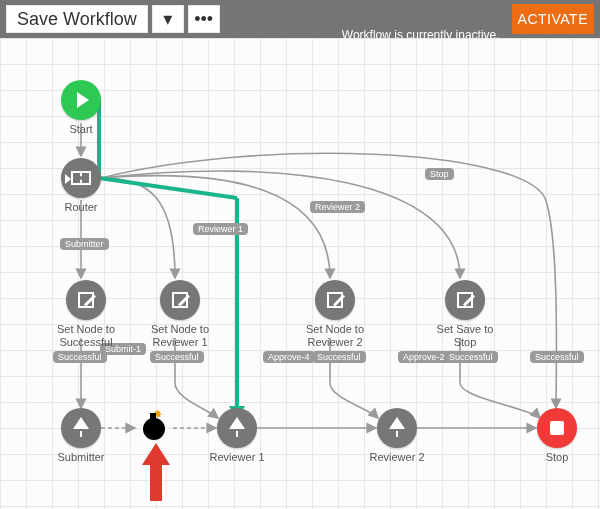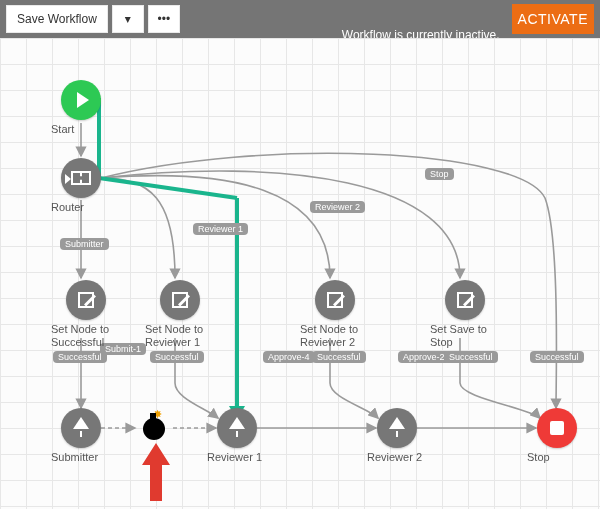--- a/index.html
+++ b/index.html
@@ -23,21 +23,21 @@
     gap: 4px;
   }
   .btn {
     display: inline-flex;
     align-items: center;
     justify-content: center;
     height: 28px;
     border: 1px solid #eaeaea;
     background: #fff;
     color: #333;
-    font-size: 12px;
+    font-size: 18px;
     padding: 0 10px;
     cursor: pointer;
   }
   .btn-icon { width: 32px; padding: 0; }
   .spacer { flex: 1; }
   .status-text {
     color: #fff;
     font-size: 12px;
     font-weight: 400;
     margin-right: 8px;
@@ -63,20 +63,21 @@
       linear-gradient(to right, #e7e7e7 1px, transparent 1px),
       linear-gradient(to bottom, #e7e7e7 1px, transparent 1px);
     background-size: 26px 26px;
   }
 
   svg.connectors { position: absolute; top: 0; left: 0; }
 
   .node {
     position: absolute;
     width: 60px;
+    text-align: center;
     font-size: 11px;
     color: #555;
   }
   .node .circle {
     width: 40px; height: 40px;
     border-radius: 50%;
     background: #777;
     margin: 0 auto 3px;
     display: flex; align-items: center; justify-content: center;
     color: #fff;

